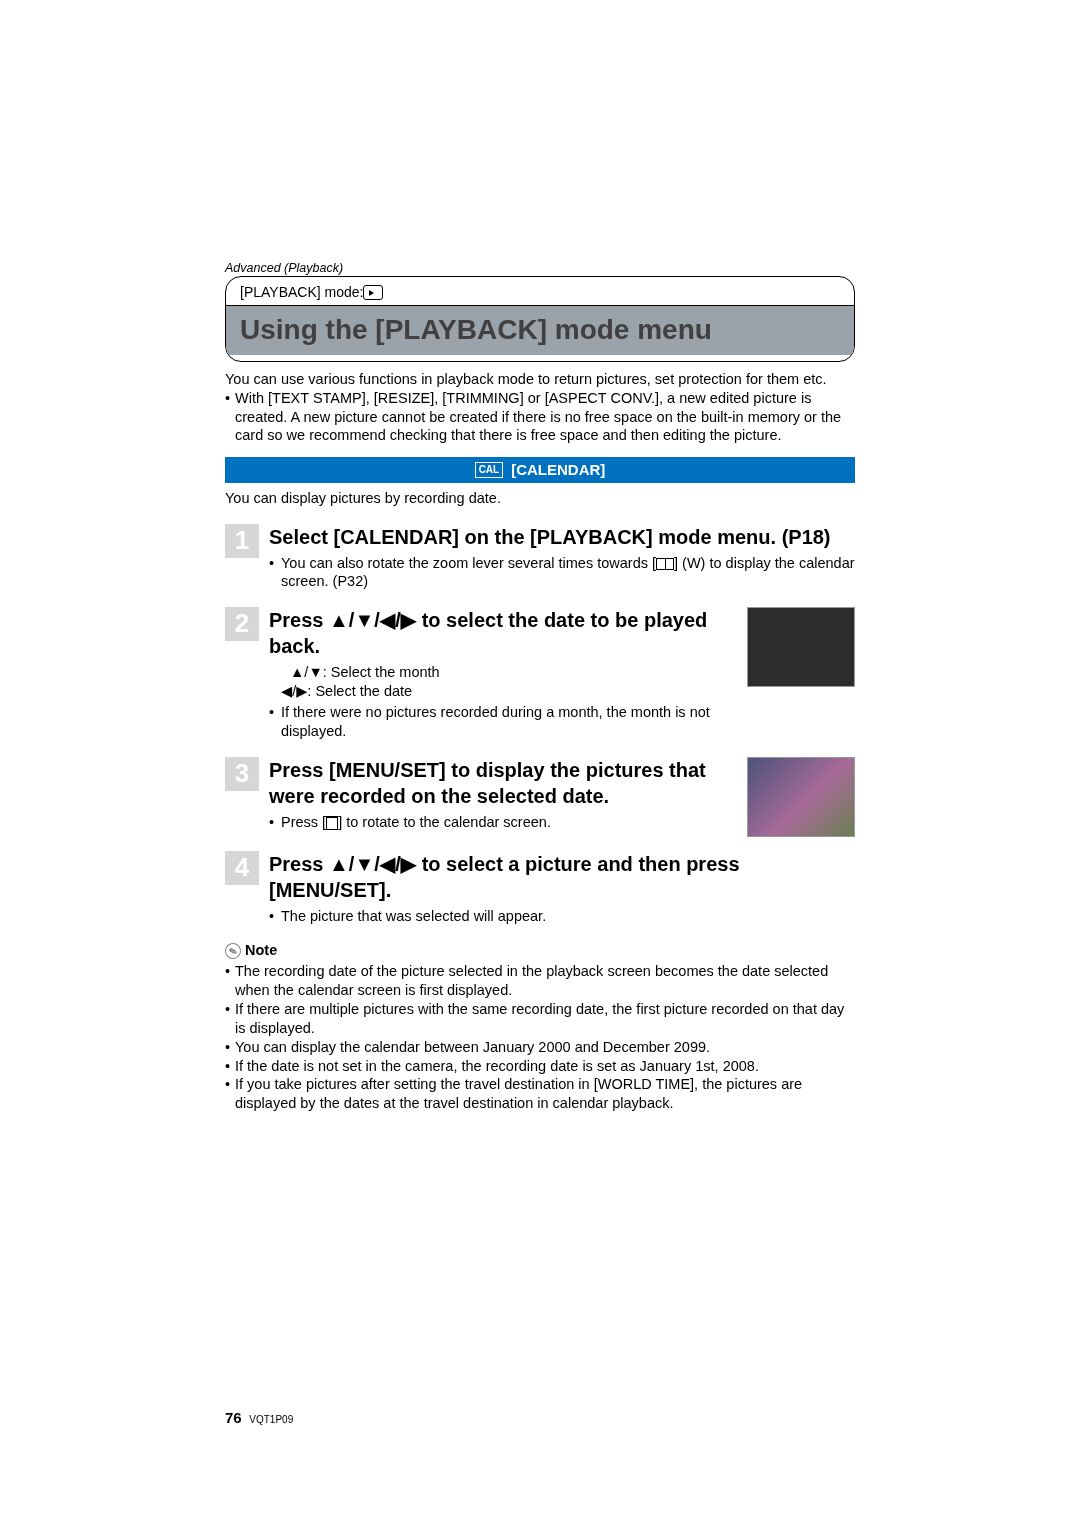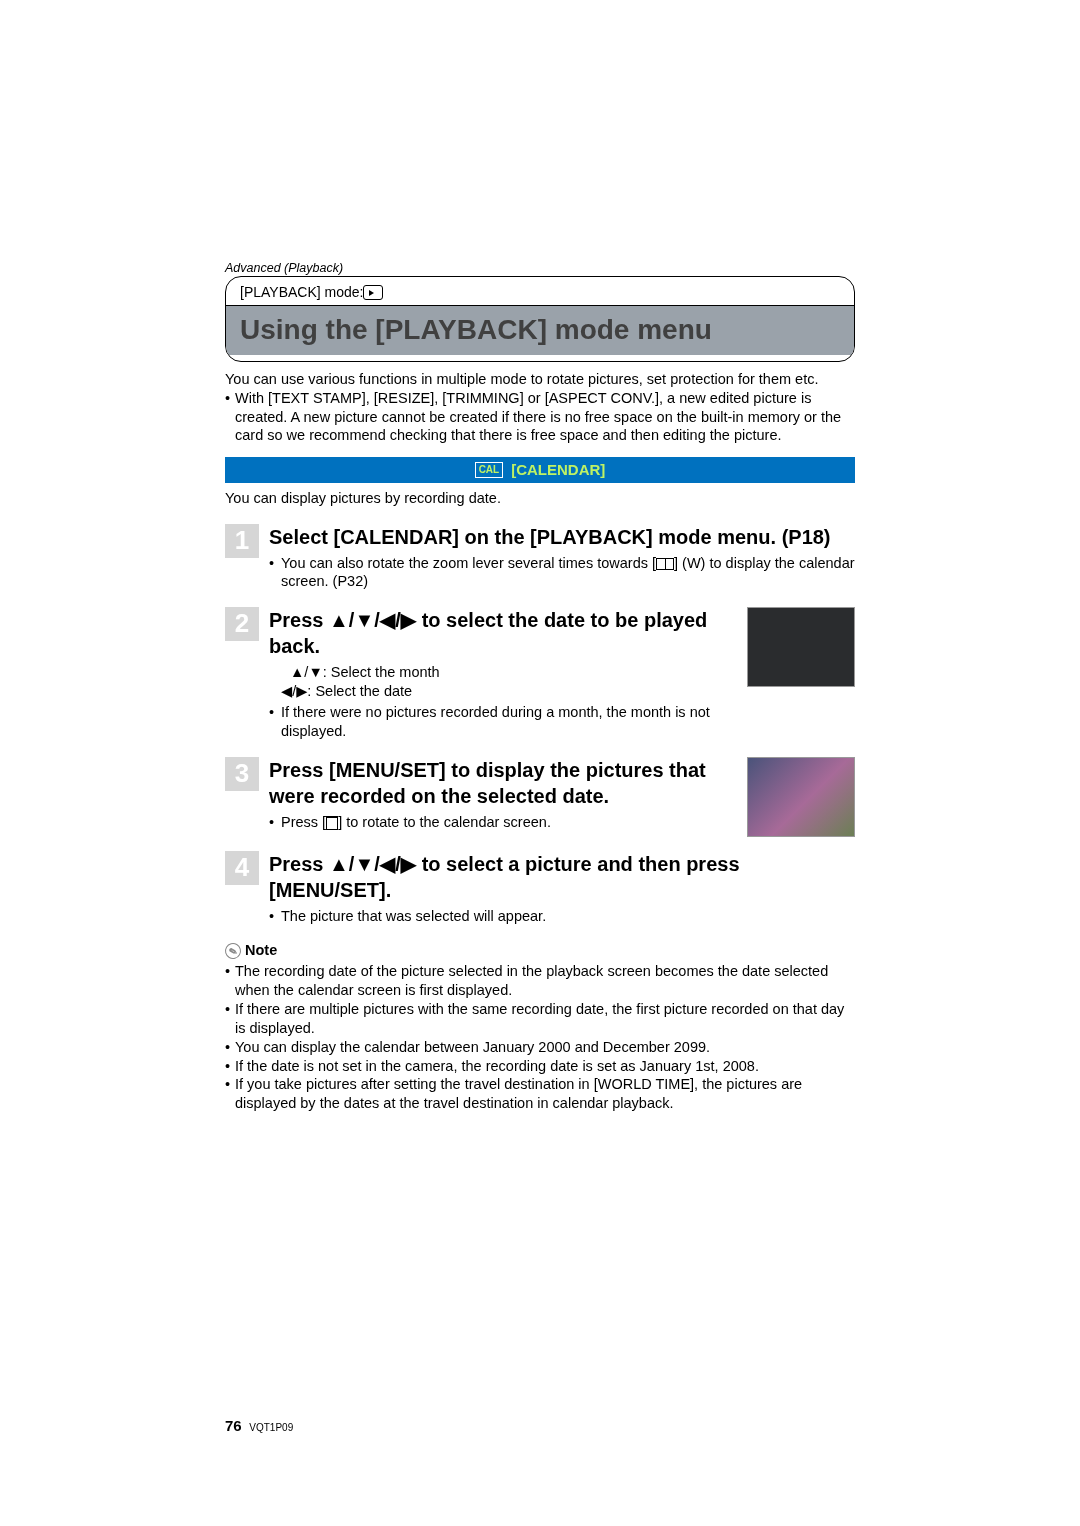--- a/index.html
+++ b/index.html
@@ -46,21 +46,21 @@
   }
   .intro {
     margin: 6px 0 12px 0;
   }
   .intro .bullet {
     display: flex;
   }
   .intro .bullet .dot { width: 10px; flex: 0 0 10px; }
   .feature-bar {
     background: #0071bf;
-    color: #bef264;
+    color: #ffffff;
     text-align: center;
     padding: 3px 0;
     font-weight: bold;
     font-size: 15px;
     margin-bottom: 6px;
     display: flex;
     justify-content: center;
     align-items: center;
     gap: 8px;
   }
@@ -137,21 +137,21 @@
     align-items: center;
     justify-content: center;
     font-size: 10px;
     color: #888;
     transform: rotate(-15deg);
   }
   .notes .bullet { display: flex; }
   .notes .bullet .dot { width: 10px; flex: 0 0 10px; }
   .page-foot {
     position: absolute;
-    bottom: 90px;
+    bottom: 98px;
     left: 225px;
     font-size: 13px;
   }
   .page-foot .pnum { font-weight: bold; font-size: 15px; margin-right: 4px; }
   .small-icon-box {
     display: inline-block;
     border: 1.5px solid #000;
     border-radius: 3px;
     width: 20px;
     height: 15px;
@@ -205,21 +205,21 @@
 <div class="header-card">
   <div class="mode-row">
     <span>[PLAYBACK] mode:</span>
     <span class="small-icon-box"></span>
   </div>
   <hr class="hr-thin">
   <div class="title-bar">Using the [PLAYBACK] mode menu</div>
 </div>
 
 <div class="intro">
-  <div>You can use various functions in multiple mode to rotate pictures, set protection for them etc.</div>
+  <div>You can use various functions in playback mode to return pictures, set protection for them etc.</div>
   <div class="bullet">
     <span class="dot">•</span>
     <span>With [TEXT STAMP], [RESIZE], [TRIMMING] or [ASPECT CONV.], a new edited picture is created. A new picture cannot be created if there is no free space on the built-in memory or the card so we recommend checking that there is free space and then editing the picture.</span>
   </div>
 </div>
 
 <div class="feature-bar">
   <span class="cal-icon">CAL</span>
   <span>[CALENDAR]</span>
 </div>

